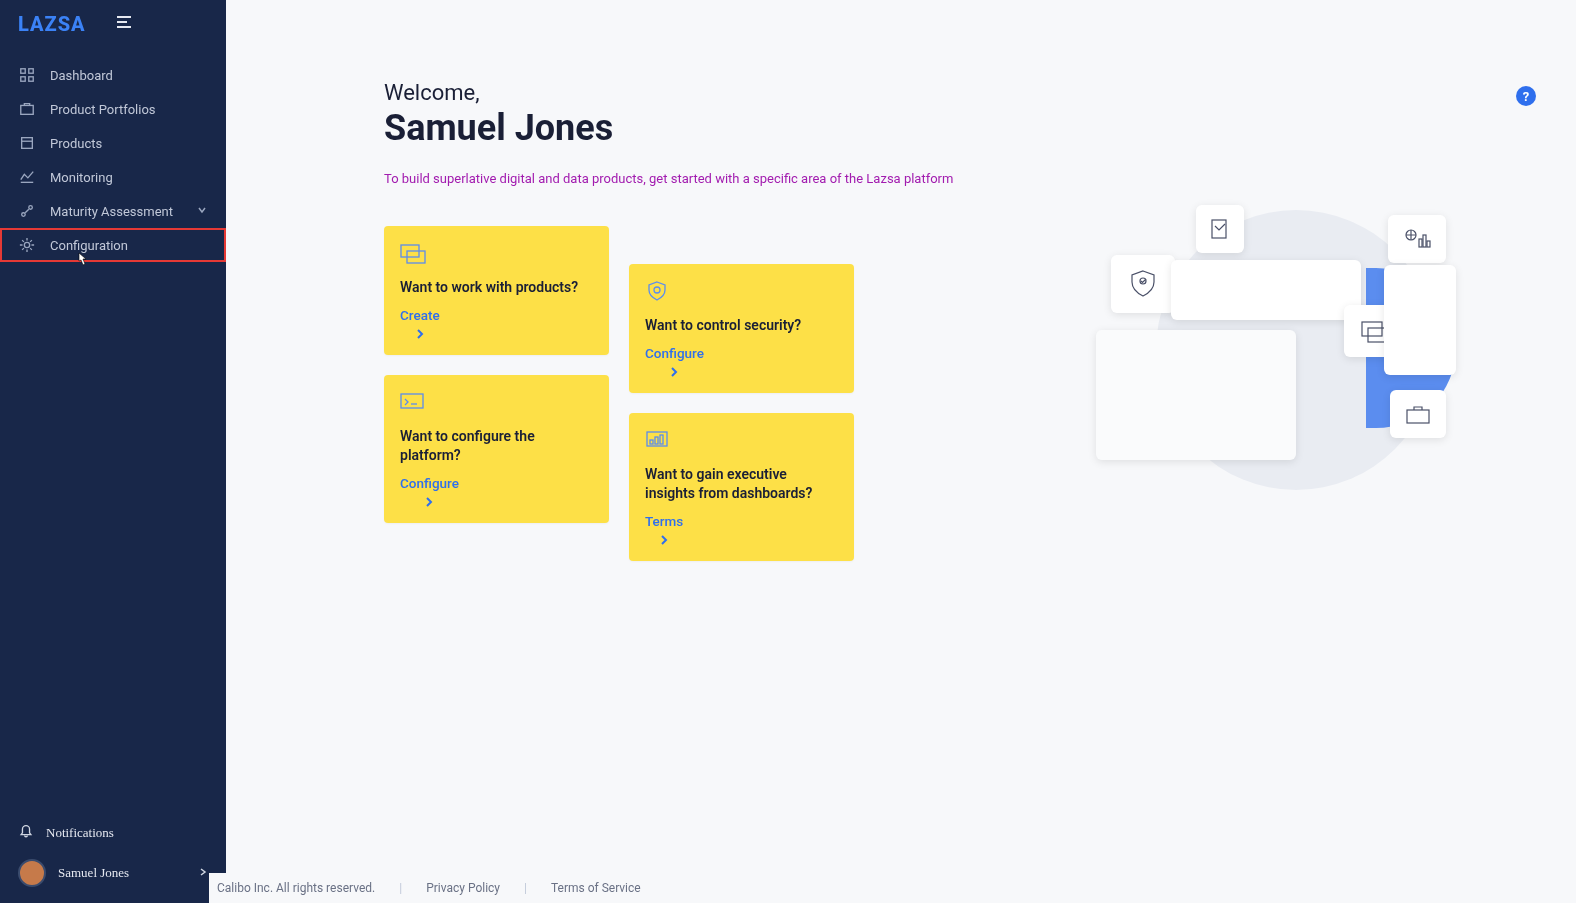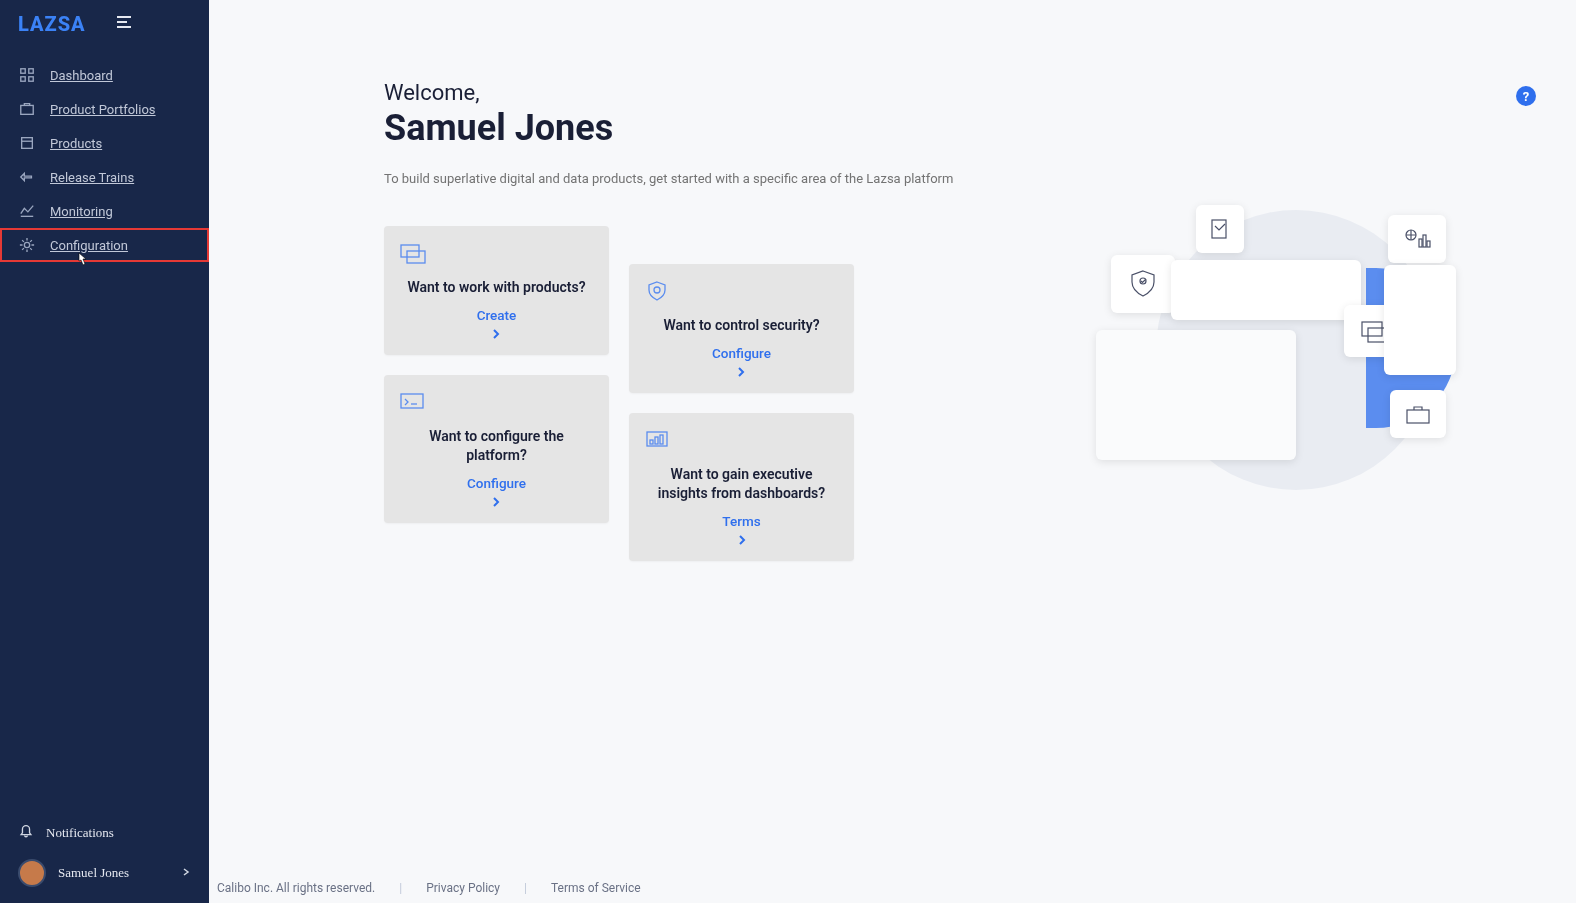--- a/index.html
+++ b/index.html
@@ -10,21 +10,21 @@
   width: 1576px;
   height: 903px;
   overflow: hidden;
   position: relative;
 }
 
 
 .sidebar {
   position: fixed;
   left: 0; top: 0;
-  width: 209px;
+  width: 226px;
   height: 100%;
   background: #182749;
   color: #d0d6e2;
   display: flex;
   flex-direction: column;
 }
 .sidebar .logo-row {
   height: 48px;
   display: flex;
   align-items: center;
@@ -42,21 +42,20 @@
 .nav { padding-top: 10px; }
 .nav-item {
   display: flex;
   align-items: center;
   gap: 14px;
   padding: 8px 18px;
   font-size: 13px;
   color: #c1c8d8;
   cursor: pointer;
   position: relative;
-  text-decoration: underline;
 }
 .nav-item .icon { width: 18px; height: 18px; display: flex; align-items: center; justify-content: center; }
 .nav-item .icon svg { width: 16px; height: 16px; stroke: #9aa6bf; fill: none; stroke-width: 1.5; }
 .nav-item .chevron { margin-left: auto; }
 .nav-item.highlighted {
   outline: 2px solid #e53935;
   outline-offset: -2px;
 }
 .cursor-pointer {
   position: absolute;
@@ -89,35 +88,34 @@
 
 
 .main {
   margin-left: 209px;
   padding: 80px 60px 40px 175px;
   position: relative;
   min-height: calc(100% - 30px);
 }
 .welcome-small { font-size: 22px; font-weight: 400; color: #1a1f36; }
 .welcome-name { font-size: 36px; font-weight: 700; color: #1a1f36; margin-top: 2px; }
-.welcome-sub { font-size: 13px; color: #737373; margin-top: 22px; }
+.welcome-sub { font-size: 13px; color: #a21caf; margin-top: 22px; }
 
 .cards {
   display: grid;
   grid-template-columns: 225px 225px;
   gap: 20px;
   margin-top: 40px;
   align-items: start;
 }
 .card {
-  background: #e5e5e5;
+  background: #fde047;
   border-radius: 4px;
   padding: 16px;
   box-shadow: 0 1px 2px rgba(0,0,0,0.04);
-  text-align: center;
 }
 .card .card-icon { width: 26px; height: 22px; margin-bottom: 14px; }
 .card .card-icon svg { width: 100%; height: 100%; stroke: #5b8def; fill: none; stroke-width: 1.3; }
 .card .card-title { font-size: 14px; font-weight: 600; color: #1a1f36; line-height: 1.35; }
 .card .card-action {
   display: inline-flex; align-items: center; gap: 6px;
   margin-top: 10px;
   font-size: 13.5px; font-weight: 500;
   color: #2f6fed;
   cursor: pointer;
@@ -227,33 +225,38 @@
           <svg viewBox="0 0 18 18">
             <rect x="3" y="3" width="12" height="12"></rect>
             <line x1="3" y1="7" x2="15" y2="7"></line>
           </svg>
         </span>
       <span data-interactable="false">Products</span>
     </div>
     <div class="nav-item" data-interactable="true">
       <span class="icon" data-interactable="false">
           <svg viewBox="0 0 18 18">
-            <path d="M2 9l4-4v3h8v2H6v3z"></path>
-          </svg>
-        </span>
-      <span data-interactable="false">Release Trains</span>
-    </div>
-    <div class="nav-item" data-interactable="true">
-      <span class="icon" data-interactable="false">
-          <svg viewBox="0 0 18 18">
             <polyline points="2,12 6,6 10,10 16,3"></polyline>
             <line x1="2" y1="15" x2="16" y2="15"></line>
           </svg>
         </span>
       <span data-interactable="false">Monitoring</span>
+    </div>
+    <div class="nav-item" data-interactable="true">
+      <span class="icon" data-interactable="false">
+          <svg viewBox="0 0 18 18">
+            <circle cx="5" cy="13" r="2"></circle>
+            <circle cx="13" cy="5" r="2"></circle>
+            <line x1="7" y1="11" x2="11" y2="7"></line>
+          </svg>
+        </span>
+      <span data-interactable="false">Maturity Assessment</span>
+      <span class="chevron" data-interactable="false"><svg width="12" height="12" viewBox="0 0 12 12">
+            <polyline points="3,4 6,8 9,4" stroke="#9aa6bf" fill="none" stroke-width="1.5"></polyline>
+          </svg></span>
     </div>
     <div class="nav-item highlighted" data-interactable="true">
       <span class="icon" data-interactable="false">
           <svg viewBox="0 0 18 18">
             <circle cx="9" cy="9" r="3"></circle>
             <path d="M9 1v3M9 14v3M1 9h3M14 9h3M3.5 3.5l2 2M12.5 12.5l2 2M14.5 3.5l-2 2M5.5 12.5l-2 2"></path>
           </svg>
         </span>
       <span data-interactable="false">Configuration</span>
       <span class="cursor-pointer" data-interactable="false">

